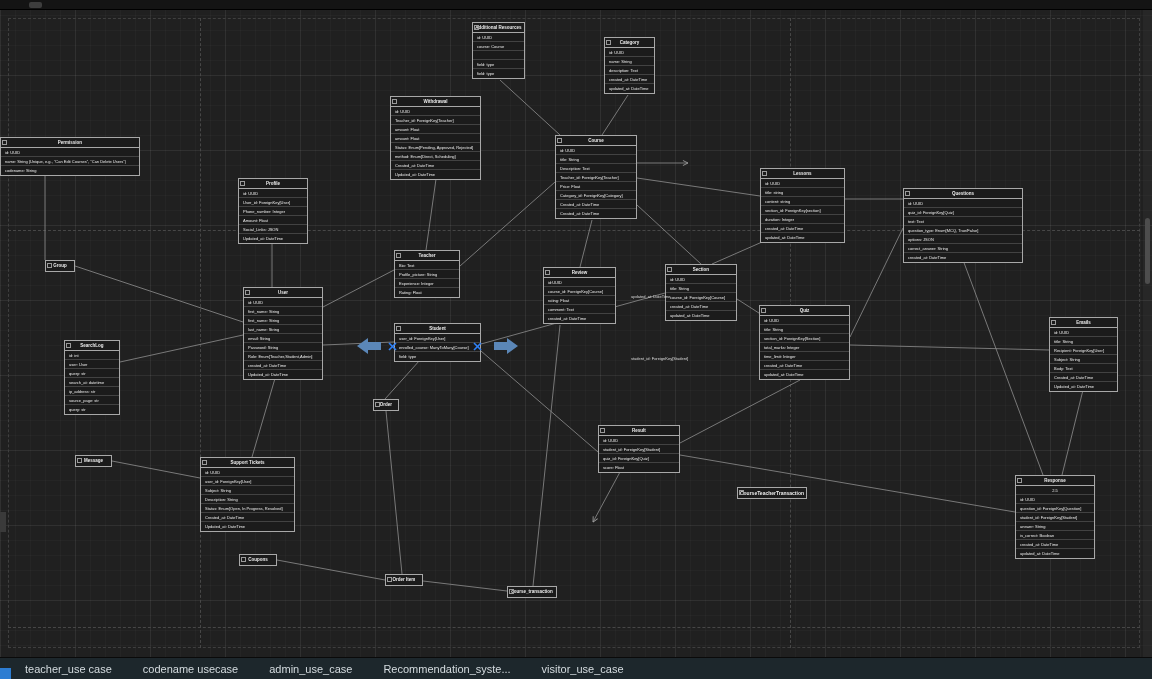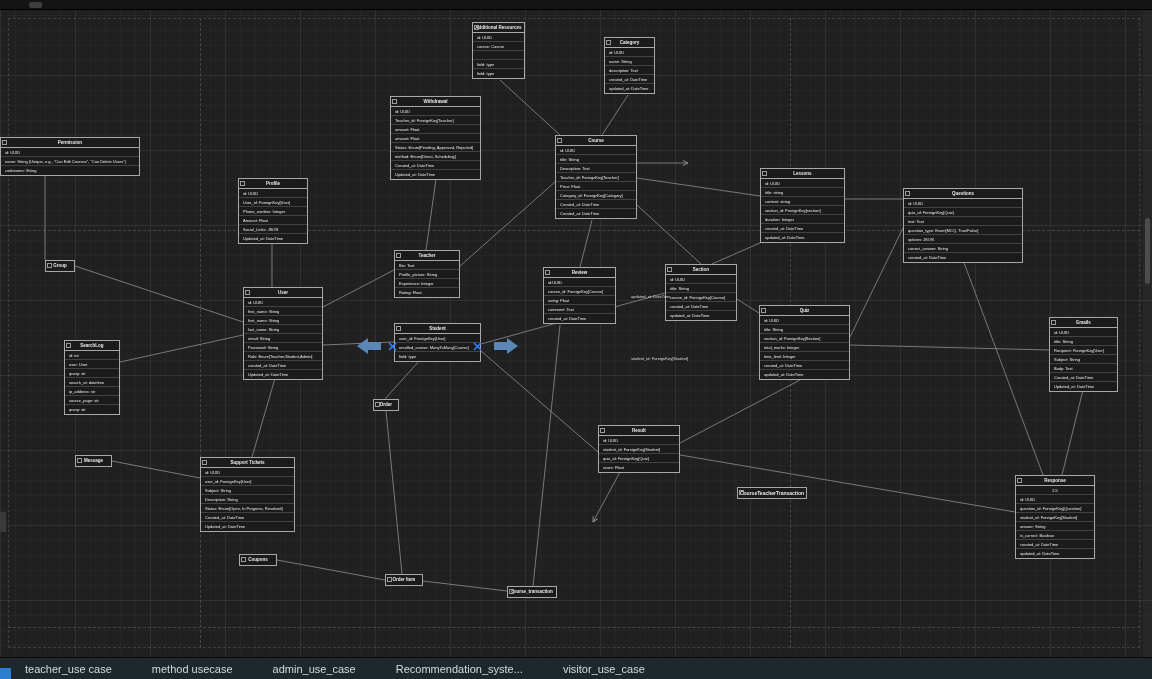--- a/index.html
+++ b/index.html
@@ -46,21 +46,21 @@
   
   .top-strip{position:absolute;left:0;top:0;right:0;height:10px;background:#141414;
     border-bottom:1px solid #000;z-index:8}
   .top-handle{position:absolute;left:29px;top:2px;width:13px;height:6px;background:#3d3d3d;border-radius:2px}
   .left-handle{position:absolute;left:0;top:512px;width:6px;height:20px;background:#3a3a3a;z-index:7}
   .vscroll{position:absolute;right:0;top:10px;bottom:22px;width:9px;background:rgba(255,255,255,.03);z-index:7}
   .vthumb{position:absolute;left:2px;width:5px;top:208px;height:66px;background:#4d4d4d;border-radius:3px}
 
   .tabbar{position:absolute;left:0;right:0;bottom:0;height:22px;background:#1d272c;
     border-top:1px solid #0a0a0a;display:flex;align-items:center;z-index:9}
-  #tabs{display:flex;gap:40px;margin-left:25px}
+  #tabs{display:flex;gap:31px;margin-left:25px}
   .tab{font-size:11px;color:#d4dbdf;white-space:nowrap;cursor:default}
   .pages-btn{position:absolute;left:0;bottom:0;width:11px;height:11px;background:#2d7dd2;z-index:10}
 </style>
 </head>
 <body>
 
 <div class="app">
 
   <div class="canvas">
 
@@ -330,21 +330,21 @@
     <div class="top-handle"></div>
   </div>
   <div class="left-handle"></div>
   <div class="vscroll">
     <div class="vthumb"></div>
   </div>
 
   <div class="tabbar">
     <div id="tabs">
         <div class="tab">teacher_use case</div>
-        <div class="tab">method usecase</div>
+        <div class="tab">codename usecase</div>
         <div class="tab">admin_use_case</div>
         <div class="tab">Recommendation_syste...</div>
         <div class="tab">visitor_use_case</div>
       </div>
   </div>
   <div class="pages-btn"></div>
 
 </div>
 
 </body></html>

